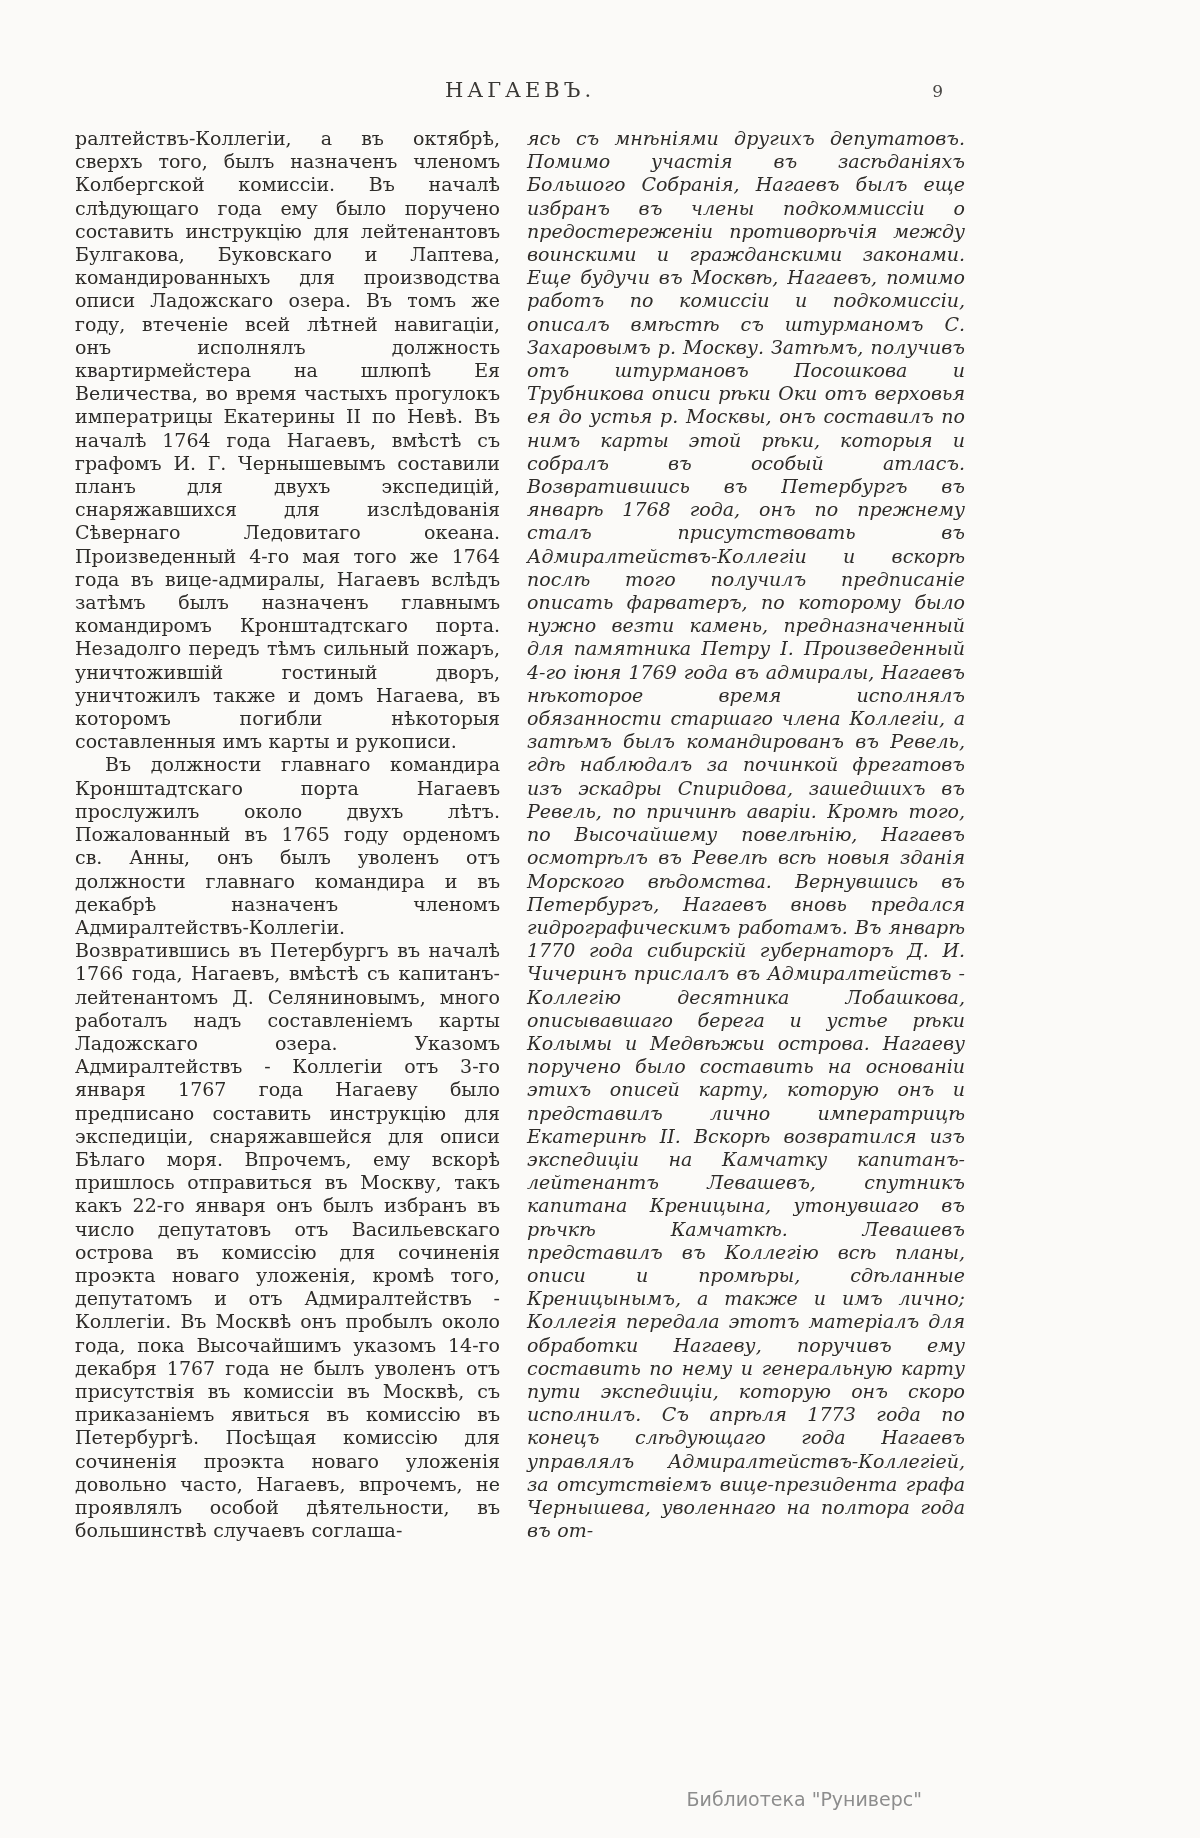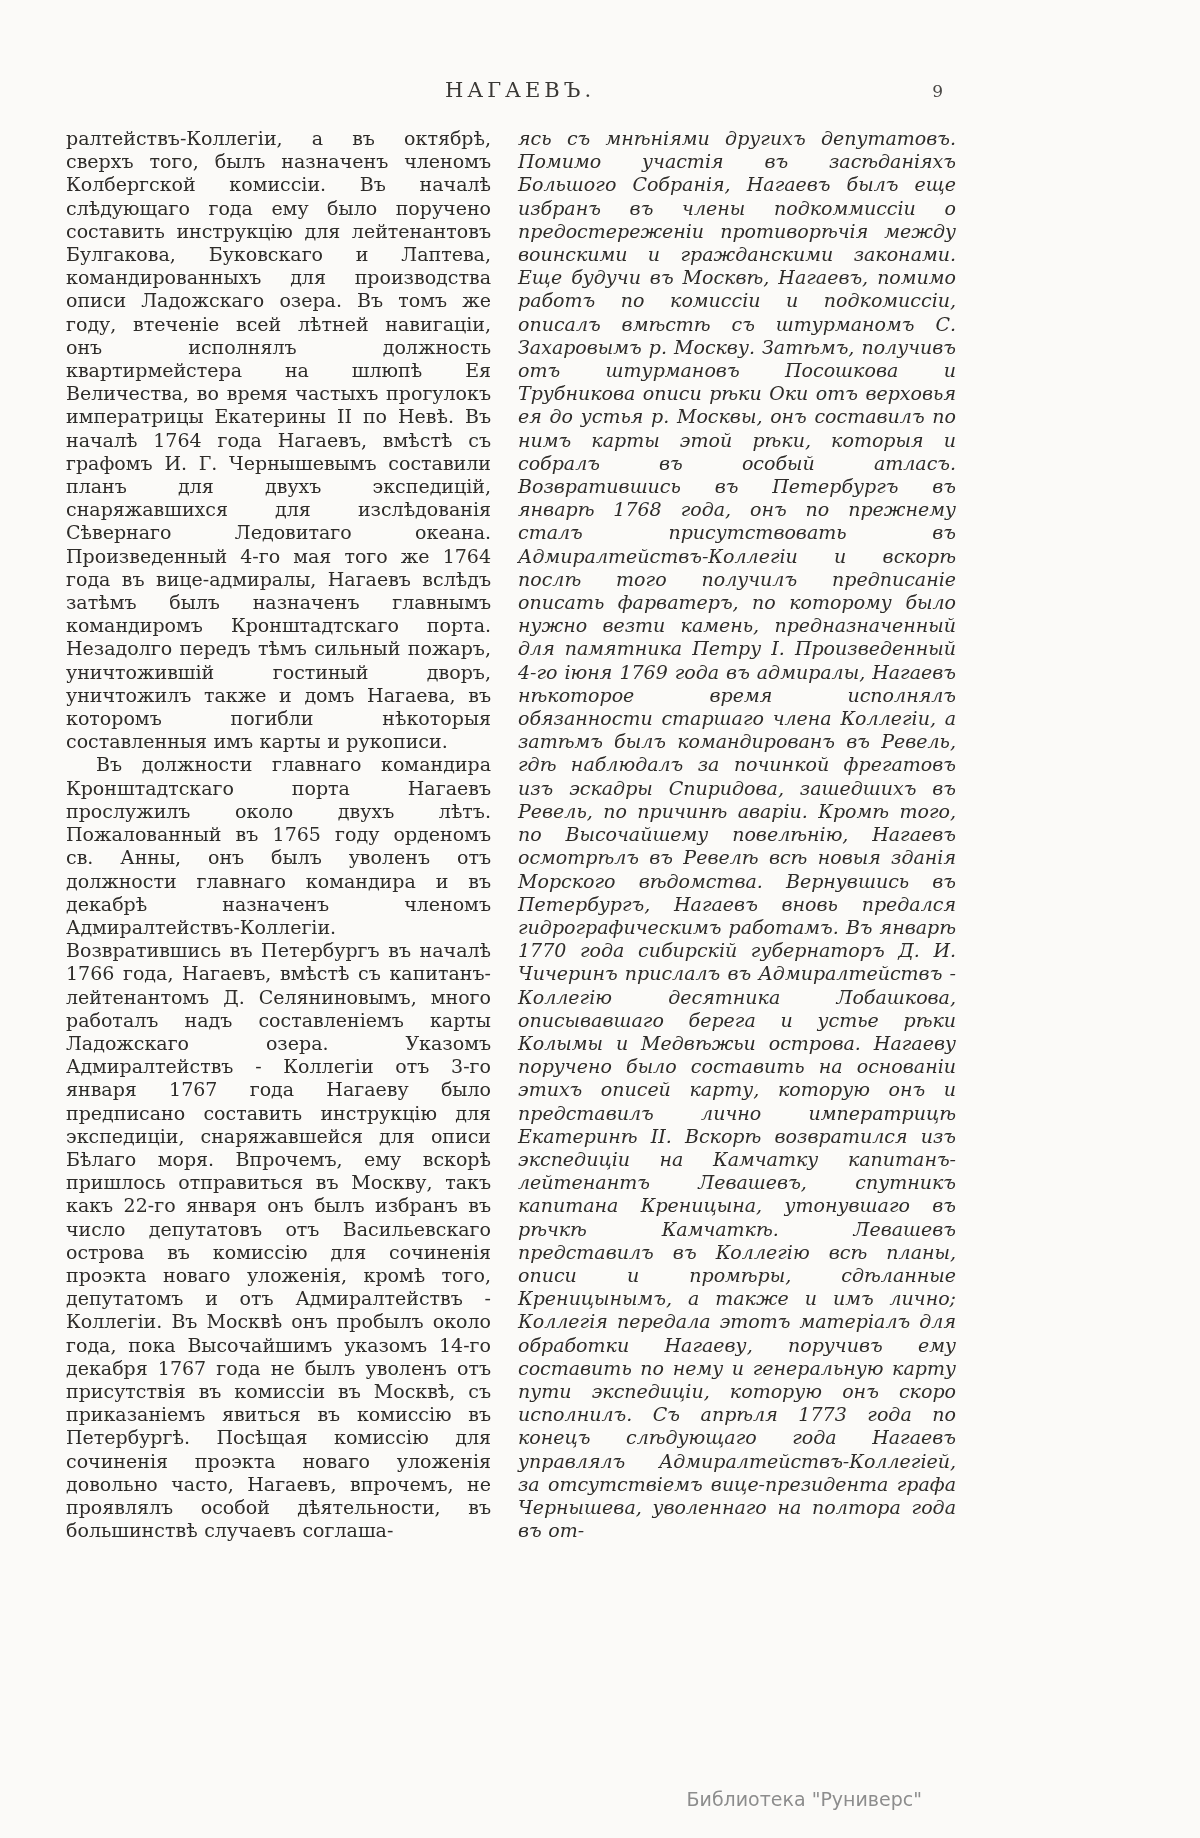--- a/index.html
+++ b/index.html
@@ -35,21 +35,21 @@
   .page-number {
     position: absolute;
     right: 22px;
     top: 3px;
     font-size: 17px;
     color: #4a4845;
   }
   .columns {
     position: absolute;
     top: 127px;
-    left: 66px;
+    left: 75px;
     width: 890px;
     display: flex;
     align-items: flex-end;
   }
   .column {
     width: 438px;
   }
   .column.left { padding-right: 13px; }
   .column.right { padding-left: 13px; flex: 1; font-style: italic; }
   .column-divider {

